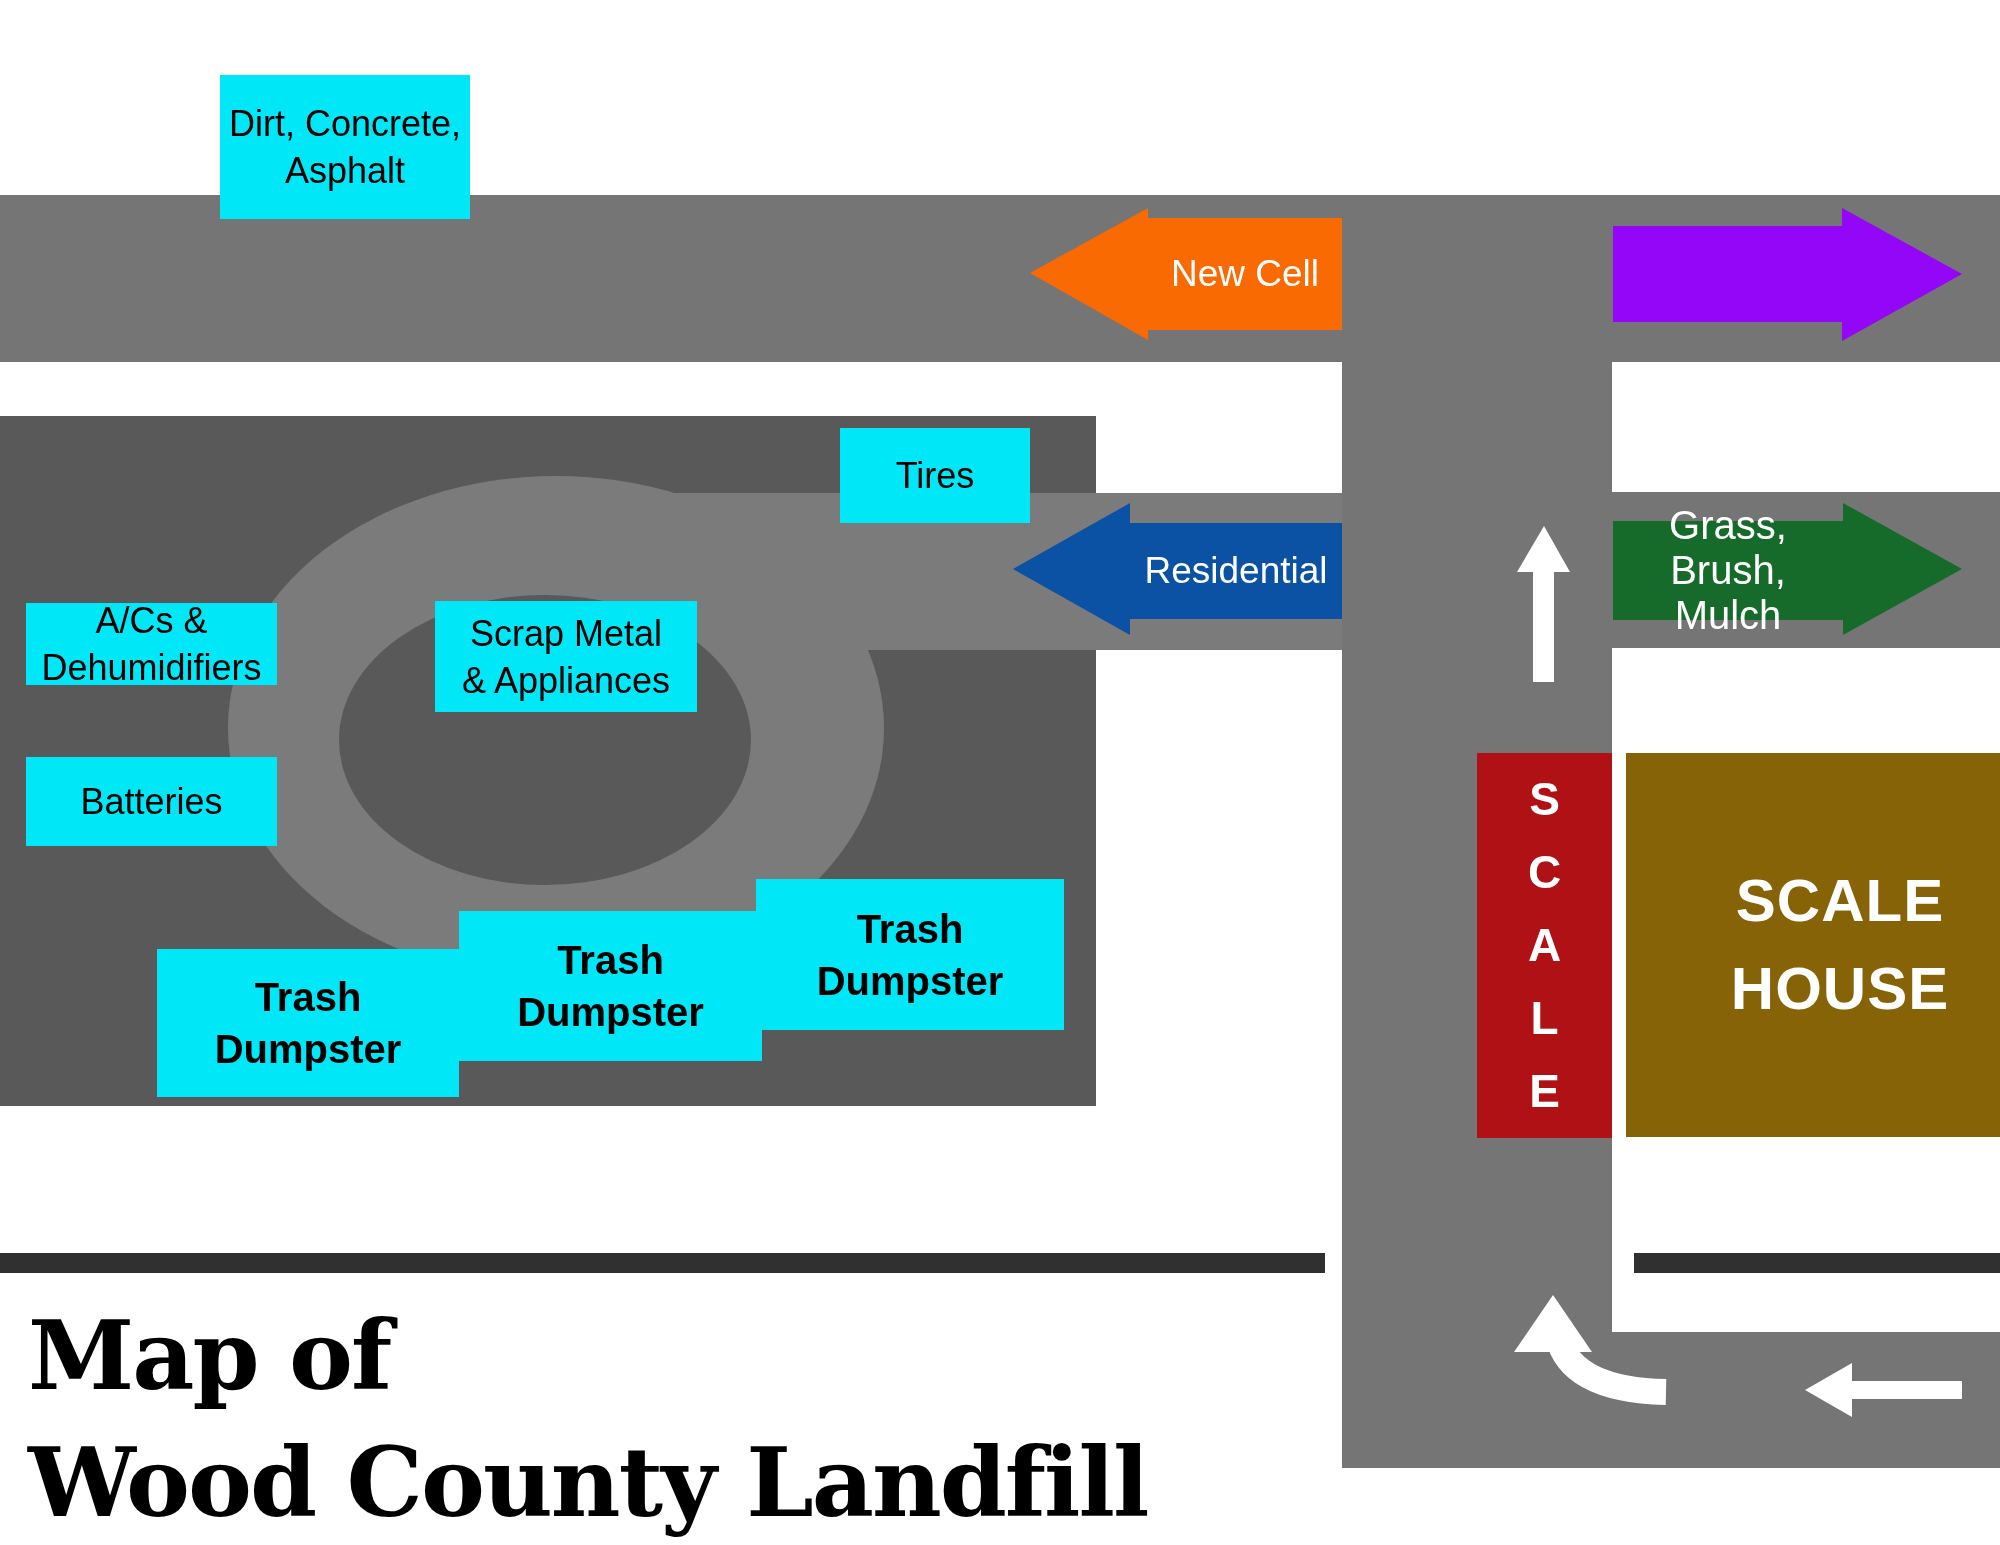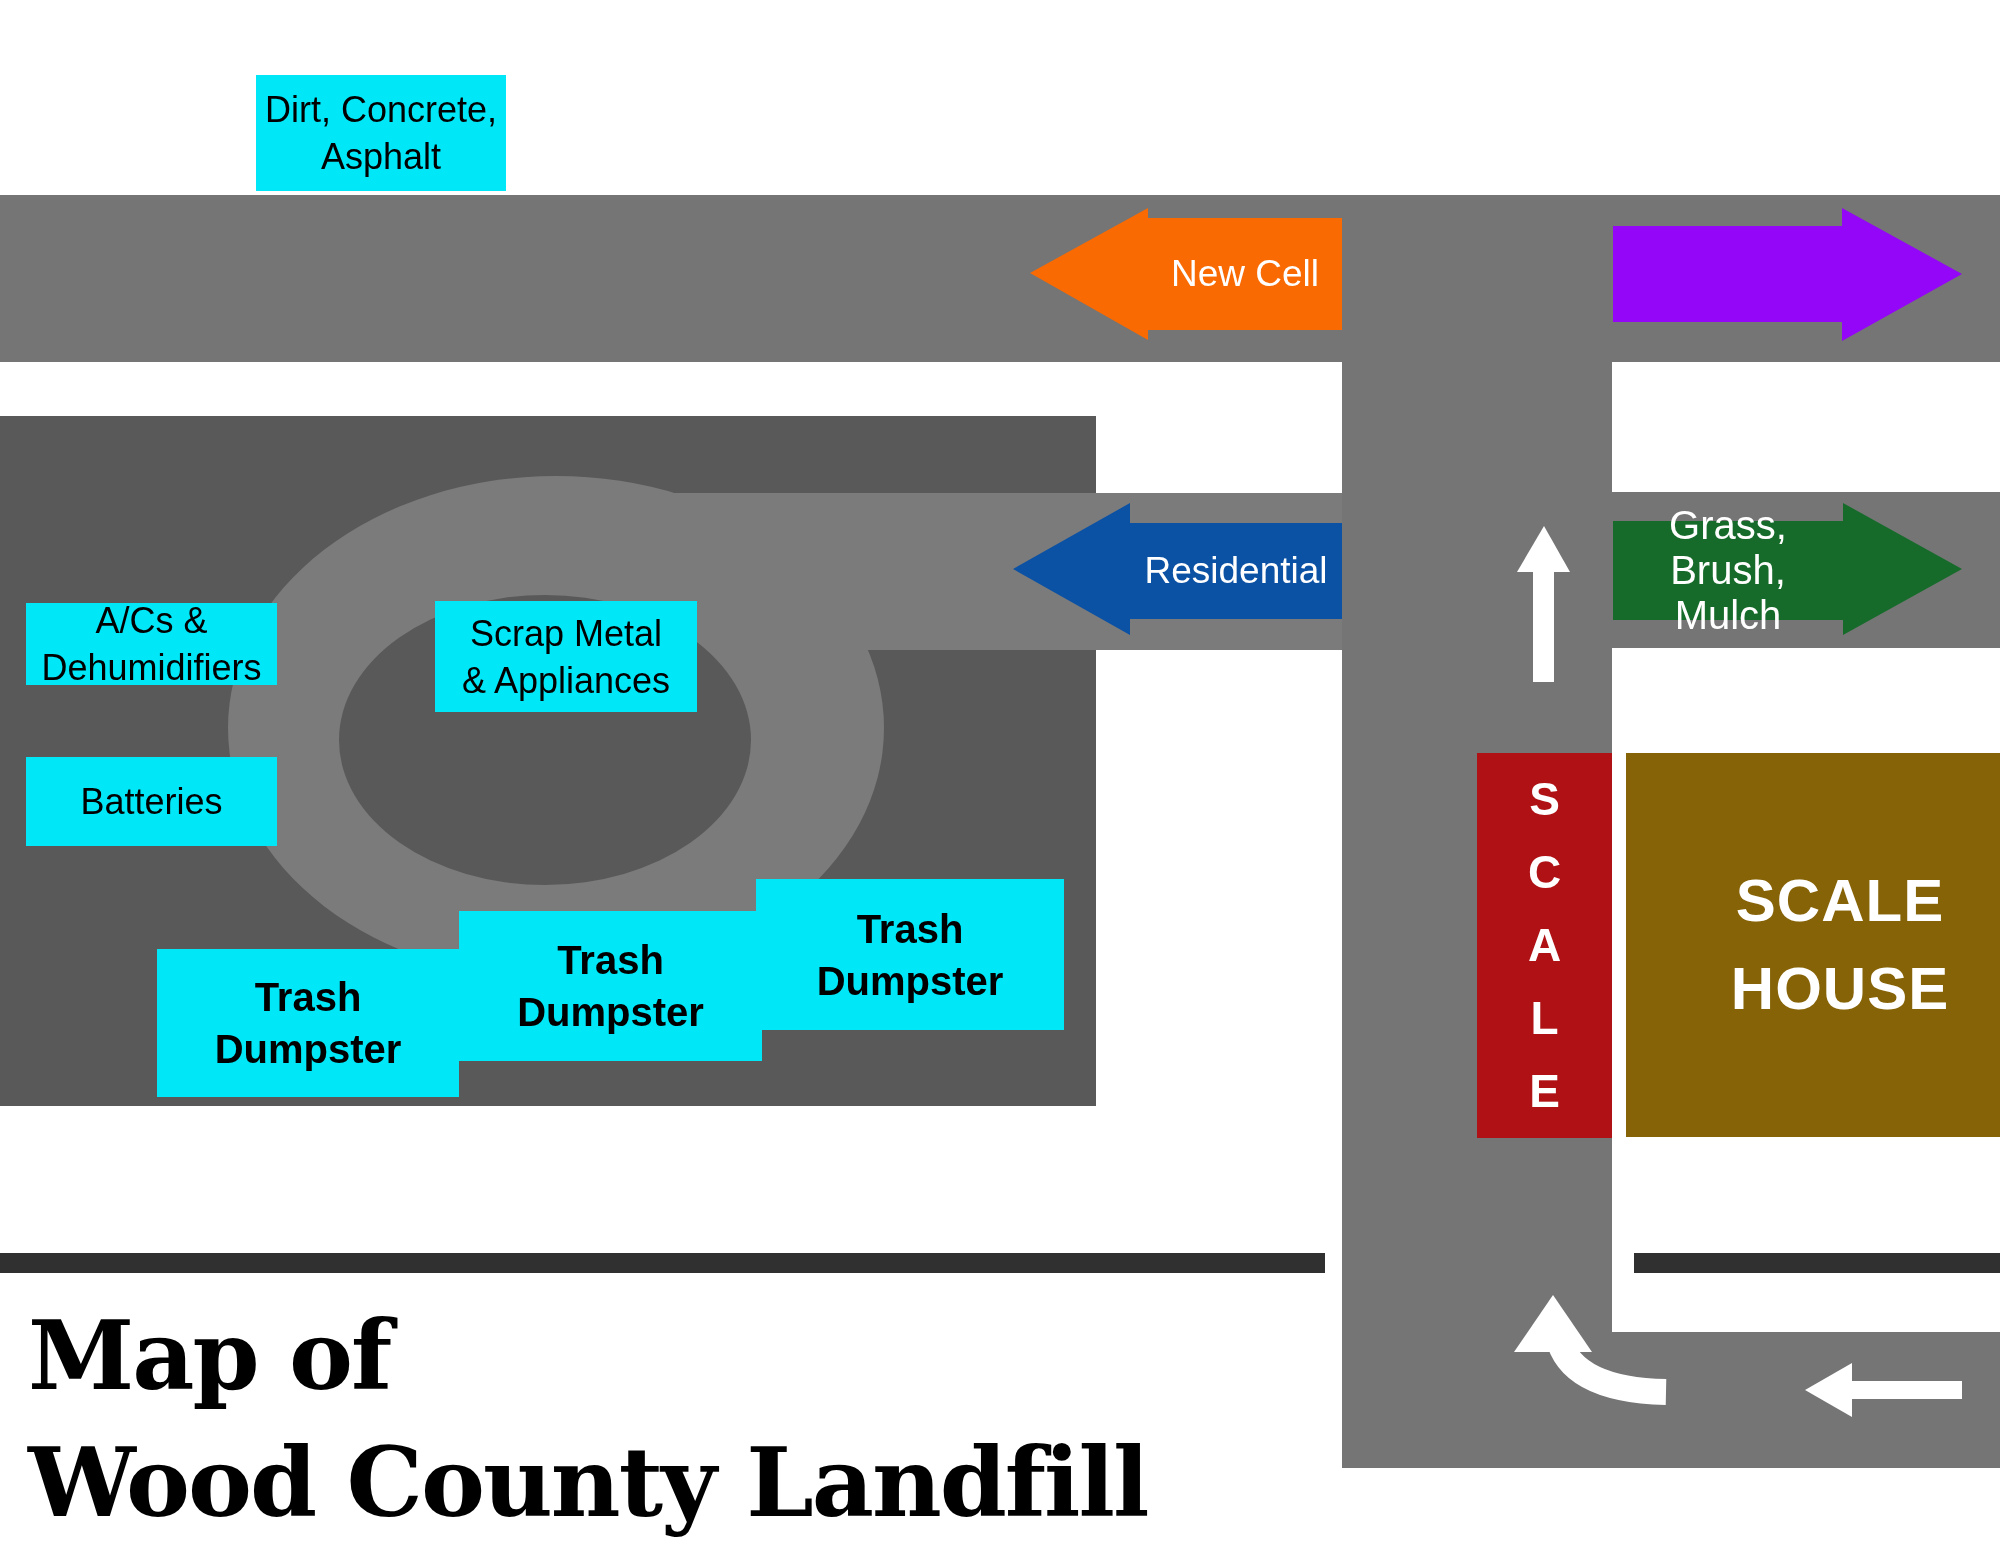--- a/index.html
+++ b/index.html
@@ -76,23 +76,26 @@
     <span>New Cell</span>
   </div>
   <div class="abs alabel" style="left:1130px;top:523px;width:212px;height:96px;">
     <span>Residential</span>
   </div>
   <div class="abs alabel" style="left:1613px;top:521px;width:230px;height:99px;font-size:40px;line-height:45px;">
     <span>Grass, Brush,</span>
     <span>Mulch</span>
   </div>
 
-  <div class="abs zone" style="left:220px;top:75px;width:250px;height:116px;margin-left:36px;">
+  <div class="abs zone" style="left:220px;top:75px;width:250px;height:144px;">
     <span>Dirt, Concrete,</span>
     <span>Asphalt</span>
+  </div>
+  <div class="abs zone" style="left:840px;top:428px;width:190px;height:95px;">
+    <span>Tires</span>
   </div>
   <div class="abs zone" style="left:26px;top:603px;width:251px;height:82px;">
     <span>A/Cs &amp;</span>
     <span>Dehumidifiers</span>
   </div>
   <div class="abs zone" style="left:26px;top:757px;width:251px;height:89px;">
     <span>Batteries</span>
   </div>
   <div class="abs zone" style="left:435px;top:601px;width:262px;height:111px;">
     <span>Scrap Metal</span>

